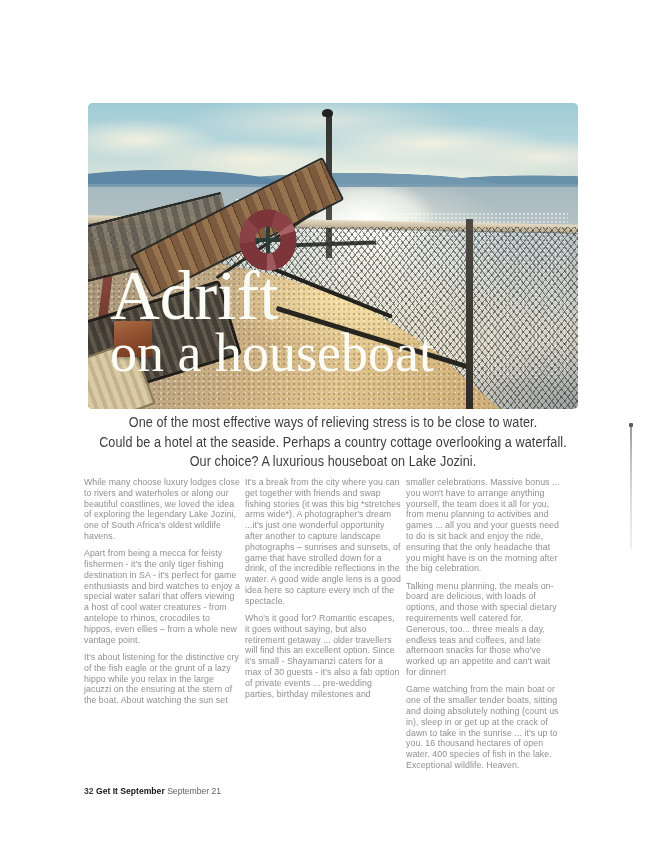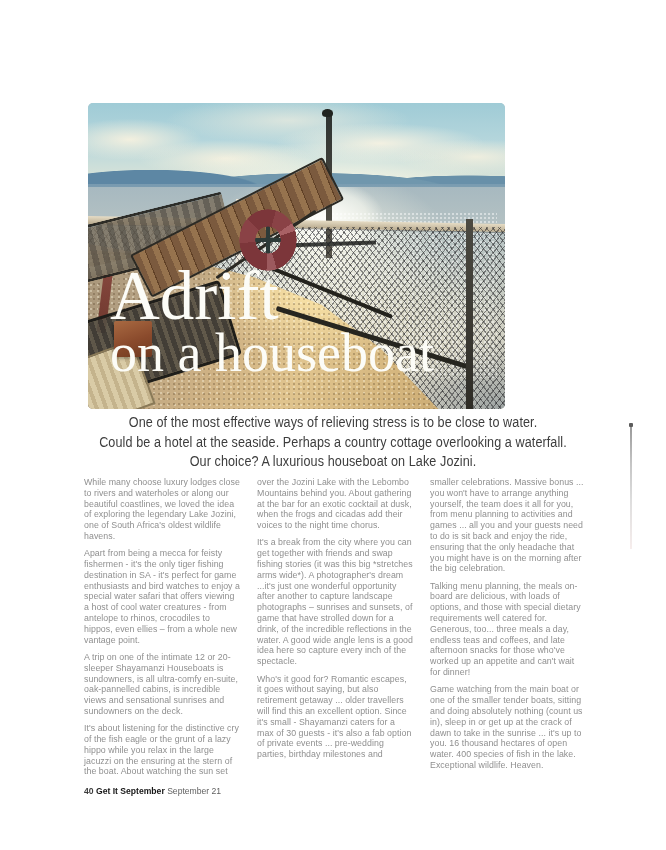--- a/index.html
+++ b/index.html
@@ -5,21 +5,21 @@
   html,body { margin:0; padding:0; }
   body {
     width:666px; height:850px; background:#ffffff;
     font-family:"Liberation Sans", sans-serif;
     -webkit-font-smoothing:antialiased;
   }
   .page { position:relative; width:666px; height:850px; background:#fff; overflow:hidden; }
 
   
   .photo {
-    position:absolute; left:88px; top:103px; width:417px; height:306px;
+    position:absolute; left:88px; top:103px; width:490px; height:306px;
     border-radius:5px; overflow:hidden; background:#bcc8c8;
   }
   .sky {
     position:absolute; left:0; right:0; top:0; height:96px;
     background:
       radial-gradient(60% 85% at 58% 100%, rgba(255,252,235,.95), rgba(255,252,235,0) 70%),
       radial-gradient(24% 30% at 10% 38%, rgba(246,241,223,.95), transparent 72%),
       radial-gradient(30% 28% at 33% 58%, rgba(246,241,223,.9), transparent 70%),
       radial-gradient(36% 30% at 70% 42%, rgba(248,243,226,.92), transparent 70%),
       radial-gradient(28% 26% at 93% 56%, rgba(246,241,223,.85), transparent 70%),
@@ -137,21 +137,21 @@
   
   .intro {
     position:absolute; left:0; top:413px; width:666px; text-align:center;
     color:#3d3d3d; font-size:14px; line-height:19.5px; letter-spacing:.1px;
     transform:scaleX(.9);
   }
 
   
   .cols {
     position:absolute; left:84px; top:477px; width:503px;
-    display:flex; gap:17px;
+    display:flex; gap:5px;
     color:#8f8f8f; font-size:8.8px; line-height:10.8px; letter-spacing:.05px;
     text-align:left;
   }
   .col { width:156px; }
   .col p { margin:0 0 6.5px 0; }
 
   
   .footer { position:absolute; left:84px; top:786px; font-size:8.6px; color:#6b6b6b; }
   .footer .num { color:#3c3c3c; font-weight:bold; }
   .footer .mag { color:#161616; font-weight:bold; }
@@ -204,36 +204,34 @@
   <div class="intro">
     <div>One of the most effective ways of relieving stress is to be close to water.</div>
     <div>Could be a hotel at the seaside. Perhaps a country cottage overlooking a waterfall.</div>
     <div>Our choice? A luxurious houseboat on Lake Jozini.</div>
   </div>
 
   <div class="cols">
     <div class="col">
         <p>While many choose luxury lodges close to rivers and waterholes or along our beautiful coastlines, we loved the idea of exploring the legendary Lake Jozini, one of South Africa's oldest wildlife havens.</p>
         <p>Apart from being a mecca for feisty fishermen - it's the only tiger fishing destination in SA - it's perfect for game enthusiasts and bird watches to enjoy a special water safari that offers viewing a host of cool water creatures - from antelope to rhinos, crocodiles to hippos, even ellies – from a whole new vantage point.</p>
-        <p>A trip on one of the intimate 12 or 20-sleeper Shayamanzi Houseboats is sundowners, is all ultra-comfy en-suite, oak-pannelled cabins, is incredible views and sensational sunrises and sundowners on the deck.</p>
         <p>It's about listening for the distinctive cry of the fish eagle or the grunt of a lazy hippo while you relax in the large jacuzzi on the ensuring at the stern of the boat. About watching the sun set</p>
       </div>
     <div class="col">
-        <p>over the Jozini Lake with the Lebombo Mountains behind you. About gathering at the bar for an exotic cocktail at dusk, when the frogs and cicadas add their voices to the night time chorus.</p>
         <p>It's a break from the city where you can get together with friends and swap fishing stories (it was this big *stretches arms wide*). A photographer's dream ...it's just one wonderful opportunity after another to capture landscape photographs – sunrises and sunsets, of game that have strolled down for a drink, of the incredible reflections in the water. A good wide angle lens is a good idea here so capture every inch of the spectacle.</p>
         <p>Who's it good for? Romantic escapes, it goes without saying, but also retirement getaway ... older travellers will find this an excellent option. Since it's small - Shayamanzi caters for a max of 30 guests - it's also a fab option of private events ... pre-wedding parties, birthday milestones and</p>
       </div>
     <div class="col">
         <p>smaller celebrations. Massive bonus ... you won't have to arrange anything yourself, the team does it all for you, from menu planning to activities and games ... all you and your guests need to do is sit back and enjoy the ride, ensuring that the only headache that you might have is on the morning after the big celebration.</p>
         <p>Talking menu planning, the meals on-board are delicious, with loads of options, and those with special dietary requirements well catered for. Generous, too... three meals a day, endless teas and coffees, and late afternoon snacks for those who've worked up an appetite and can't wait for dinner!</p>
         <p>Game watching from the main boat or one of the smaller tender boats, sitting and doing absolutely nothing (count us in), sleep in or get up at the crack of dawn to take in the sunrise ... it's up to you. 16 thousand hectares of open water. 400 species of fish in the lake. Exceptional wildlife. Heaven.</p>
       </div>
   </div>
 
   <div class="footer">
-    <span class="num">40</span>
+    <span class="num">32</span>
     <span class="mag">Get It September</span>
     <span class="issue">September 21</span>
   </div>
 
   <div class="edge-line"></div>
   <div class="edge-dot"></div>
 </div>
 
 </body></html>

